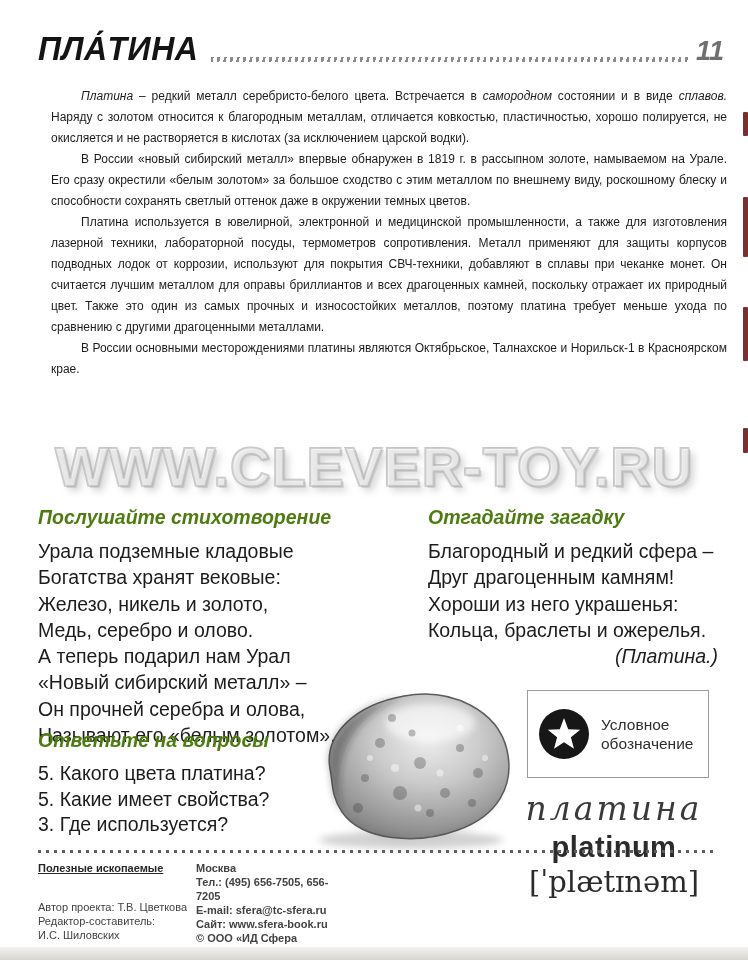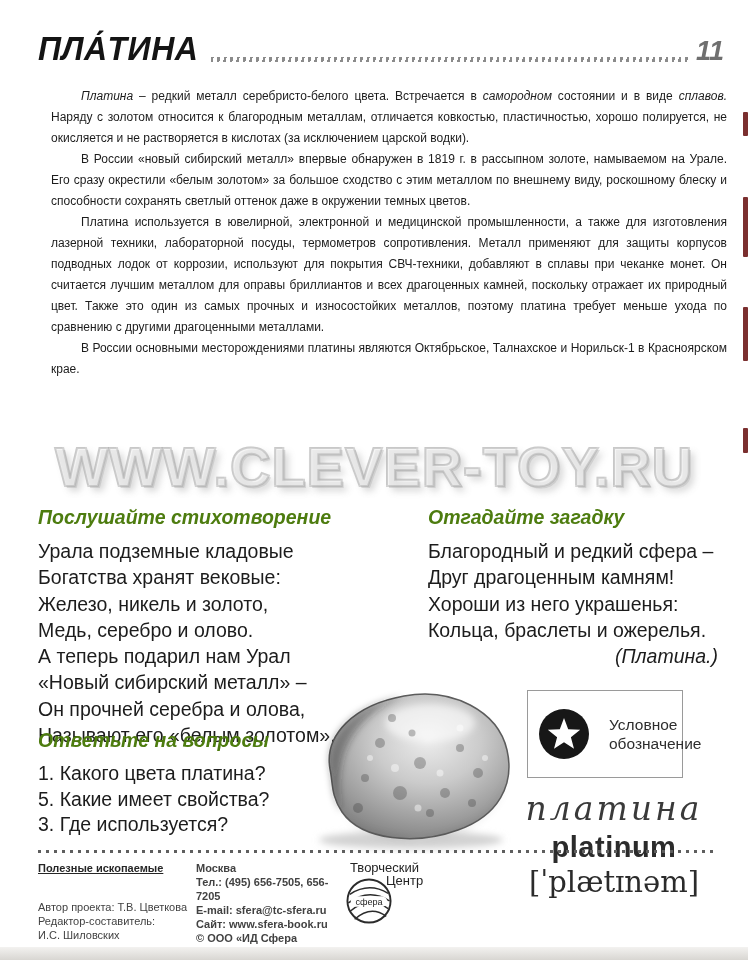--- a/index.html
+++ b/index.html
@@ -38,21 +38,21 @@
   .riddle-answer { font-size:19.5px; line-height:26.3px; font-style:italic; text-align:right; padding-right:10px; }
 
   
   .questions { position:absolute; top:729px; left:38px; width:310px; }
   .questions .vline { line-height:25.5px; }
 
   
   .nugget { position:absolute; left:300px; top:672px; width:222px; height:182px; }
 
   
-  .legend-box { position:absolute; left:527px; top:690px; width:156px; height:88px; border:1.5px solid #9a9a9a; box-sizing:border-box; display:flex; align-items:center; gap:19px; padding:0 10px; background:#fff; }
+  .legend-box { position:absolute; left:527px; top:690px; width:182px; height:88px; border:1.5px solid #9a9a9a; box-sizing:border-box; display:flex; align-items:center; gap:11px; padding:0 10px; background:#fff; }
   .legend-icon { width:52px; height:52px; flex:0 0 auto; }
   .legend-label { font-size:15.5px; line-height:19px; color:#2e2e2e; }
 
   
   .term { position:absolute; left:505px; top:789px; width:218px; text-align:center; }
   .term-ru { font-family:"DejaVu Serif", serif; font-style:italic; font-size:33px; letter-spacing:3px; color:#3a3a3a; }
   .term-en { font-size:29px; font-weight:bold; color:#2b2b2b; margin-top:3px; letter-spacing:.5px; }
   .term-ipa { font-family:"DejaVu Serif", serif; font-size:29px; color:#2b2b2b; margin-top:1px; }
 
   
@@ -110,21 +110,21 @@
     <div class="section-heading">Отгадайте загадку</div>
     <div class="vline">Благородный и редкий сфера –</div>
     <div class="vline">Друг драгоценным камням!</div>
     <div class="vline">Хороши из него украшенья:</div>
     <div class="vline">Кольца, браслеты и ожерелья.</div>
     <div class="riddle-answer">(Платина.)</div>
   </div>
 
   <div class="questions">
     <div class="section-heading">Ответьте на вопросы</div>
-    <div class="vline">1. Какого цвета платина?</div>
+    <div class="vline">5. Какого цвета платина?</div>
     <div class="vline">5. Какие имеет свойства?</div>
     <div class="vline">3. Где используется?</div>
   </div>
 
   <svg class="nugget" viewBox="0 0 222 180" aria-hidden="true">
     <defs>
       <radialGradient id="ng" cx="55%" cy="32%" r="78%">
         <stop offset="0%" stop-color="#ececec"></stop>
         <stop offset="38%" stop-color="#cbcbcb"></stop>
         <stop offset="72%" stop-color="#9d9d9d"></stop>
@@ -188,33 +188,20 @@
       <div>Редактор-составитель:</div>
       <div>И.С. Шиловских</div>
     </div>
     <div class="f-col2">
       <div>Москва</div>
       <div>Тел.: (495) 656-7505, 656-7205</div>
       <div>E-mail: sfera@tc-sfera.ru</div>
       <div>Сайт: www.sfera-book.ru</div>
       <div>© ООО «ИД Сфера образования»</div>
     </div>
-    <div class="f-logo">
-      <div class="logo-line1">Творческий</div>
-      <div class="logo-line2">Центр</div>
-      <svg class="logo-circle" viewBox="0 0 48 48" aria-hidden="true">
-        <circle cx="24" cy="24" r="22.5" fill="none" stroke="#2b2b2b" stroke-width="2"></circle>
-        <path d="M4,17 Q24,4 44,16" fill="none" stroke="#2b2b2b" stroke-width="1.5"></path>
-        <path d="M2.5,26 Q24,10 45.5,24" fill="none" stroke="#2b2b2b" stroke-width="1.5"></path>
-        <path d="M4,35 Q24,18 44,32" fill="none" stroke="#2b2b2b" stroke-width="1.5"></path>
-        <path d="M9,43 Q26,28 42,40" fill="none" stroke="#2b2b2b" stroke-width="1.5"></path>
-        <rect x="5" y="19" width="38" height="11" rx="5.5" fill="#ffffff"></rect>
-        <text x="24" y="28" text-anchor="middle" font-size="9.5" fill="#1d1d1d" font-family="Liberation Sans, sans-serif">сфера</text>
-      </svg>
-    </div>
   </div>
 
   <div class="edge-mark m1"></div>
   <div class="edge-mark m2"></div>
   <div class="edge-mark m3"></div>
   <div class="edge-mark m4"></div>
   <div class="photo-edge"></div>
 
 </div>
 

